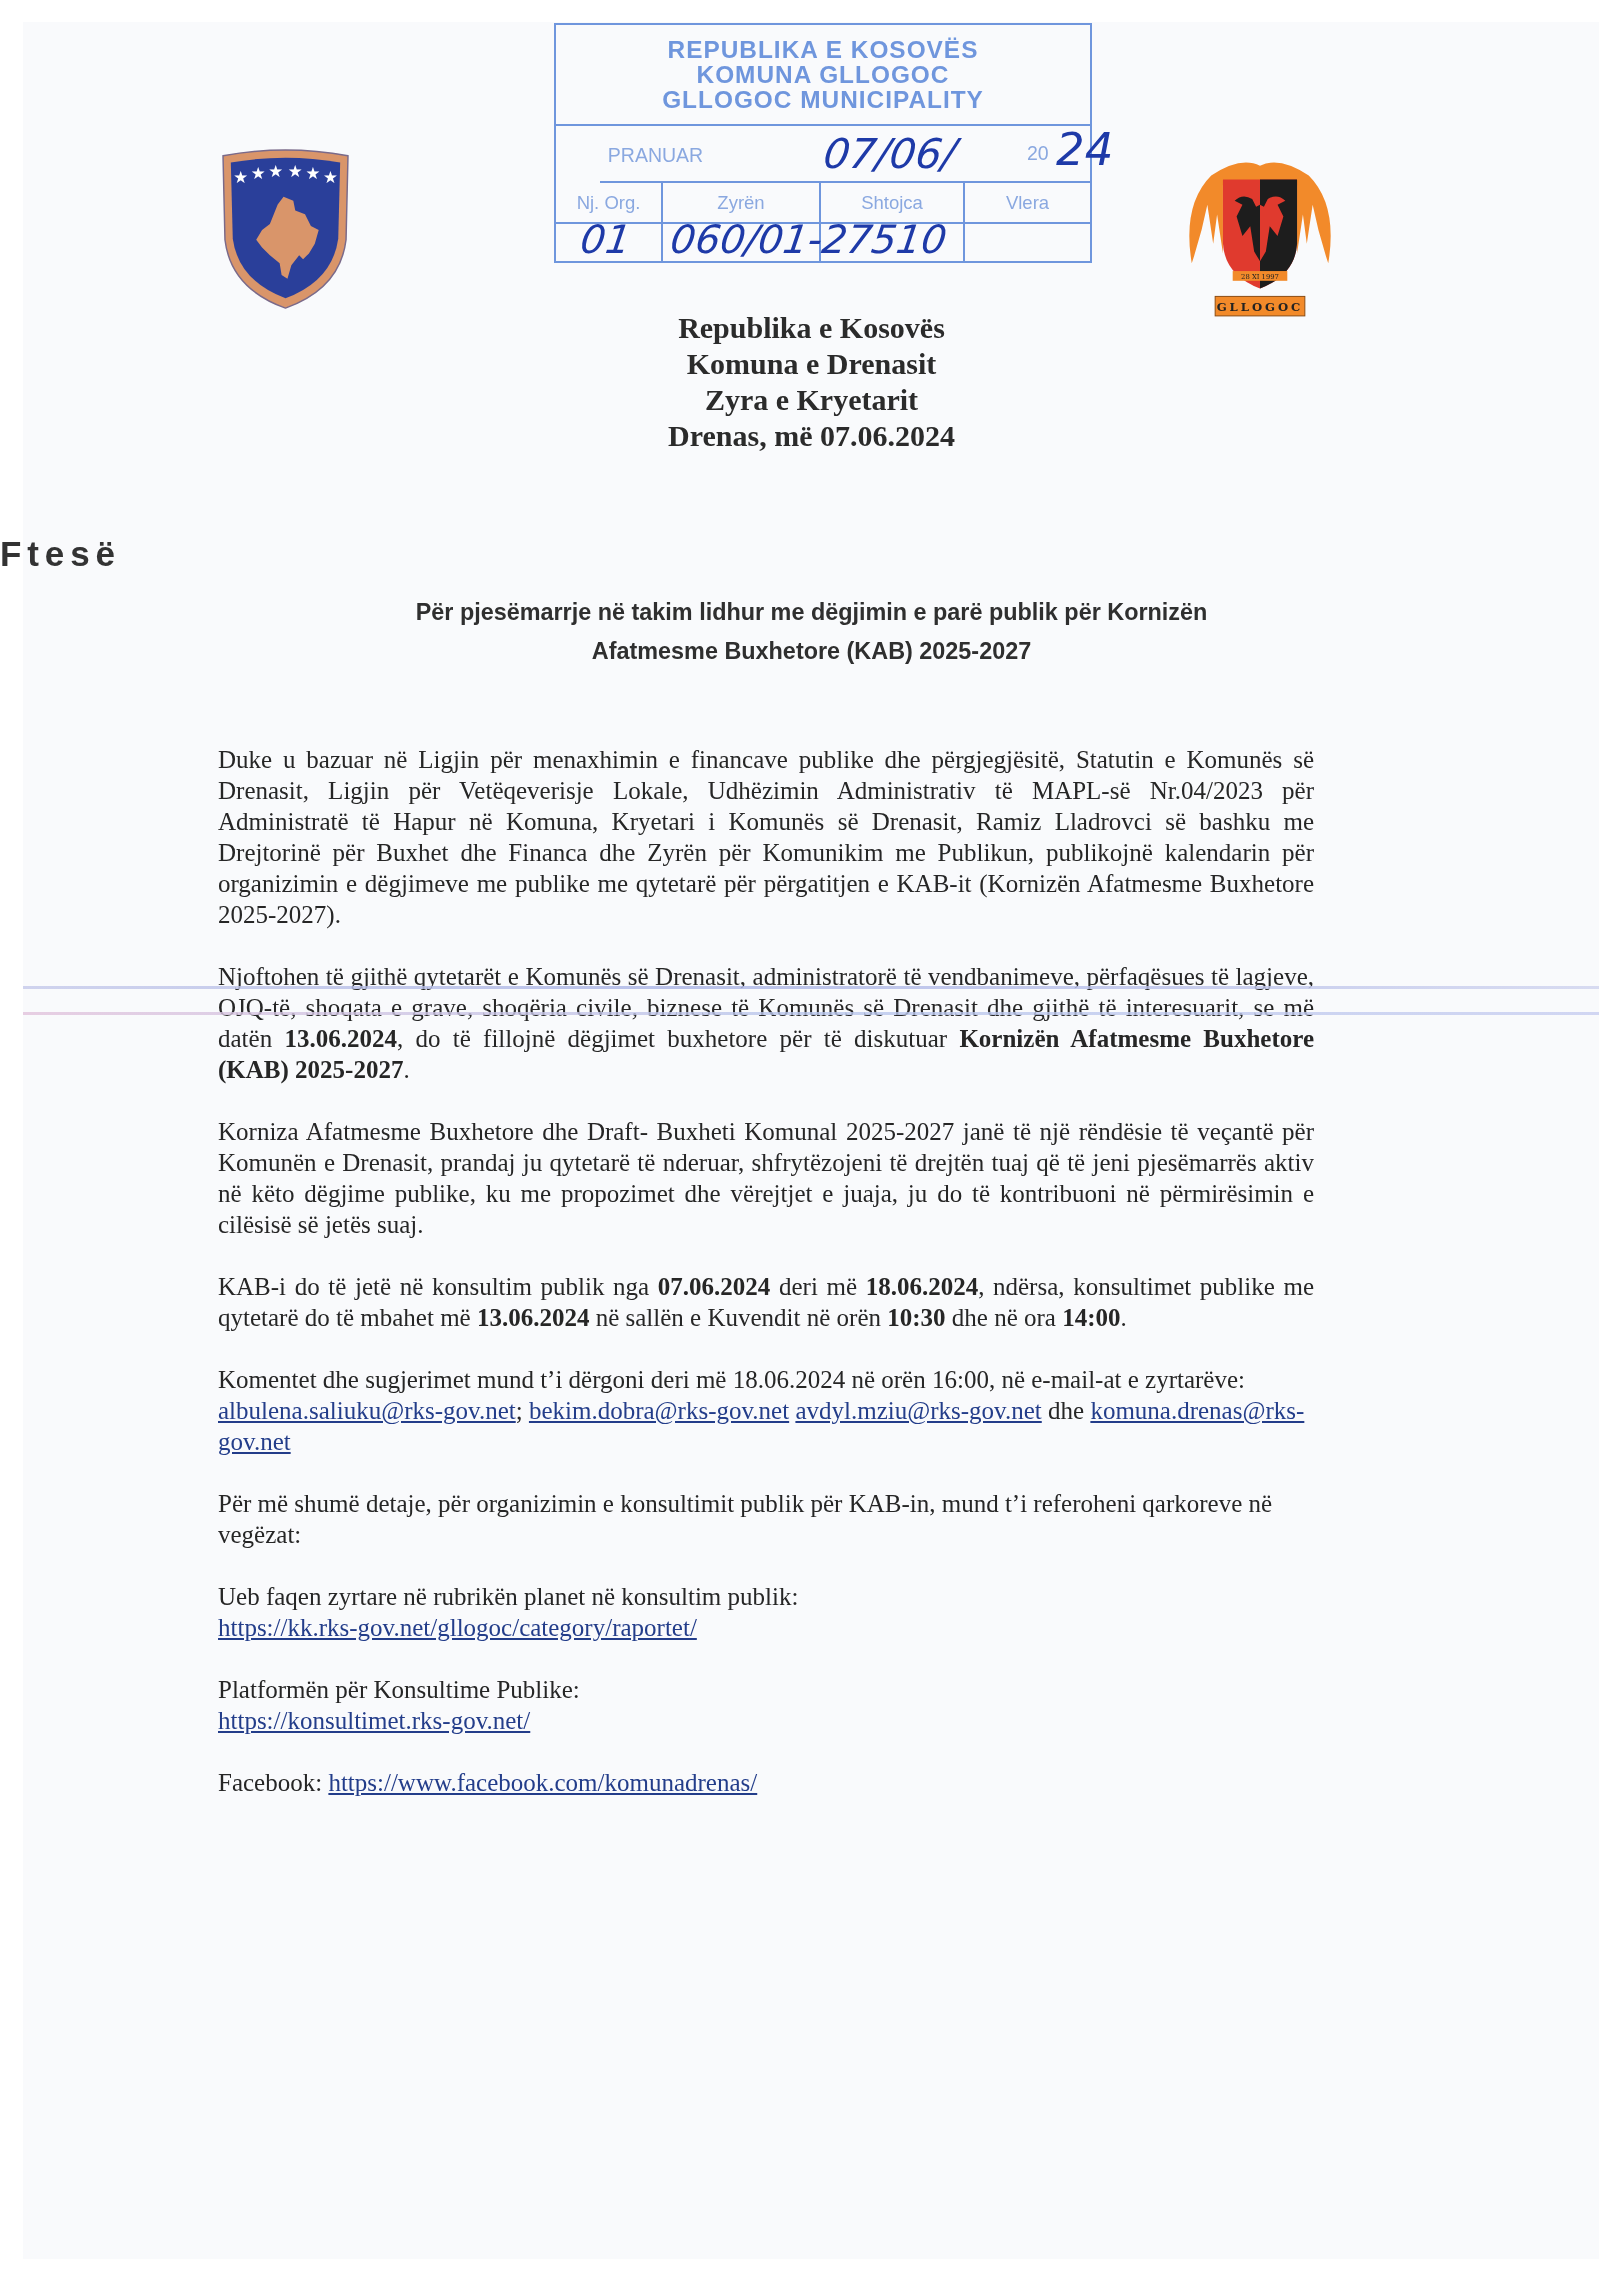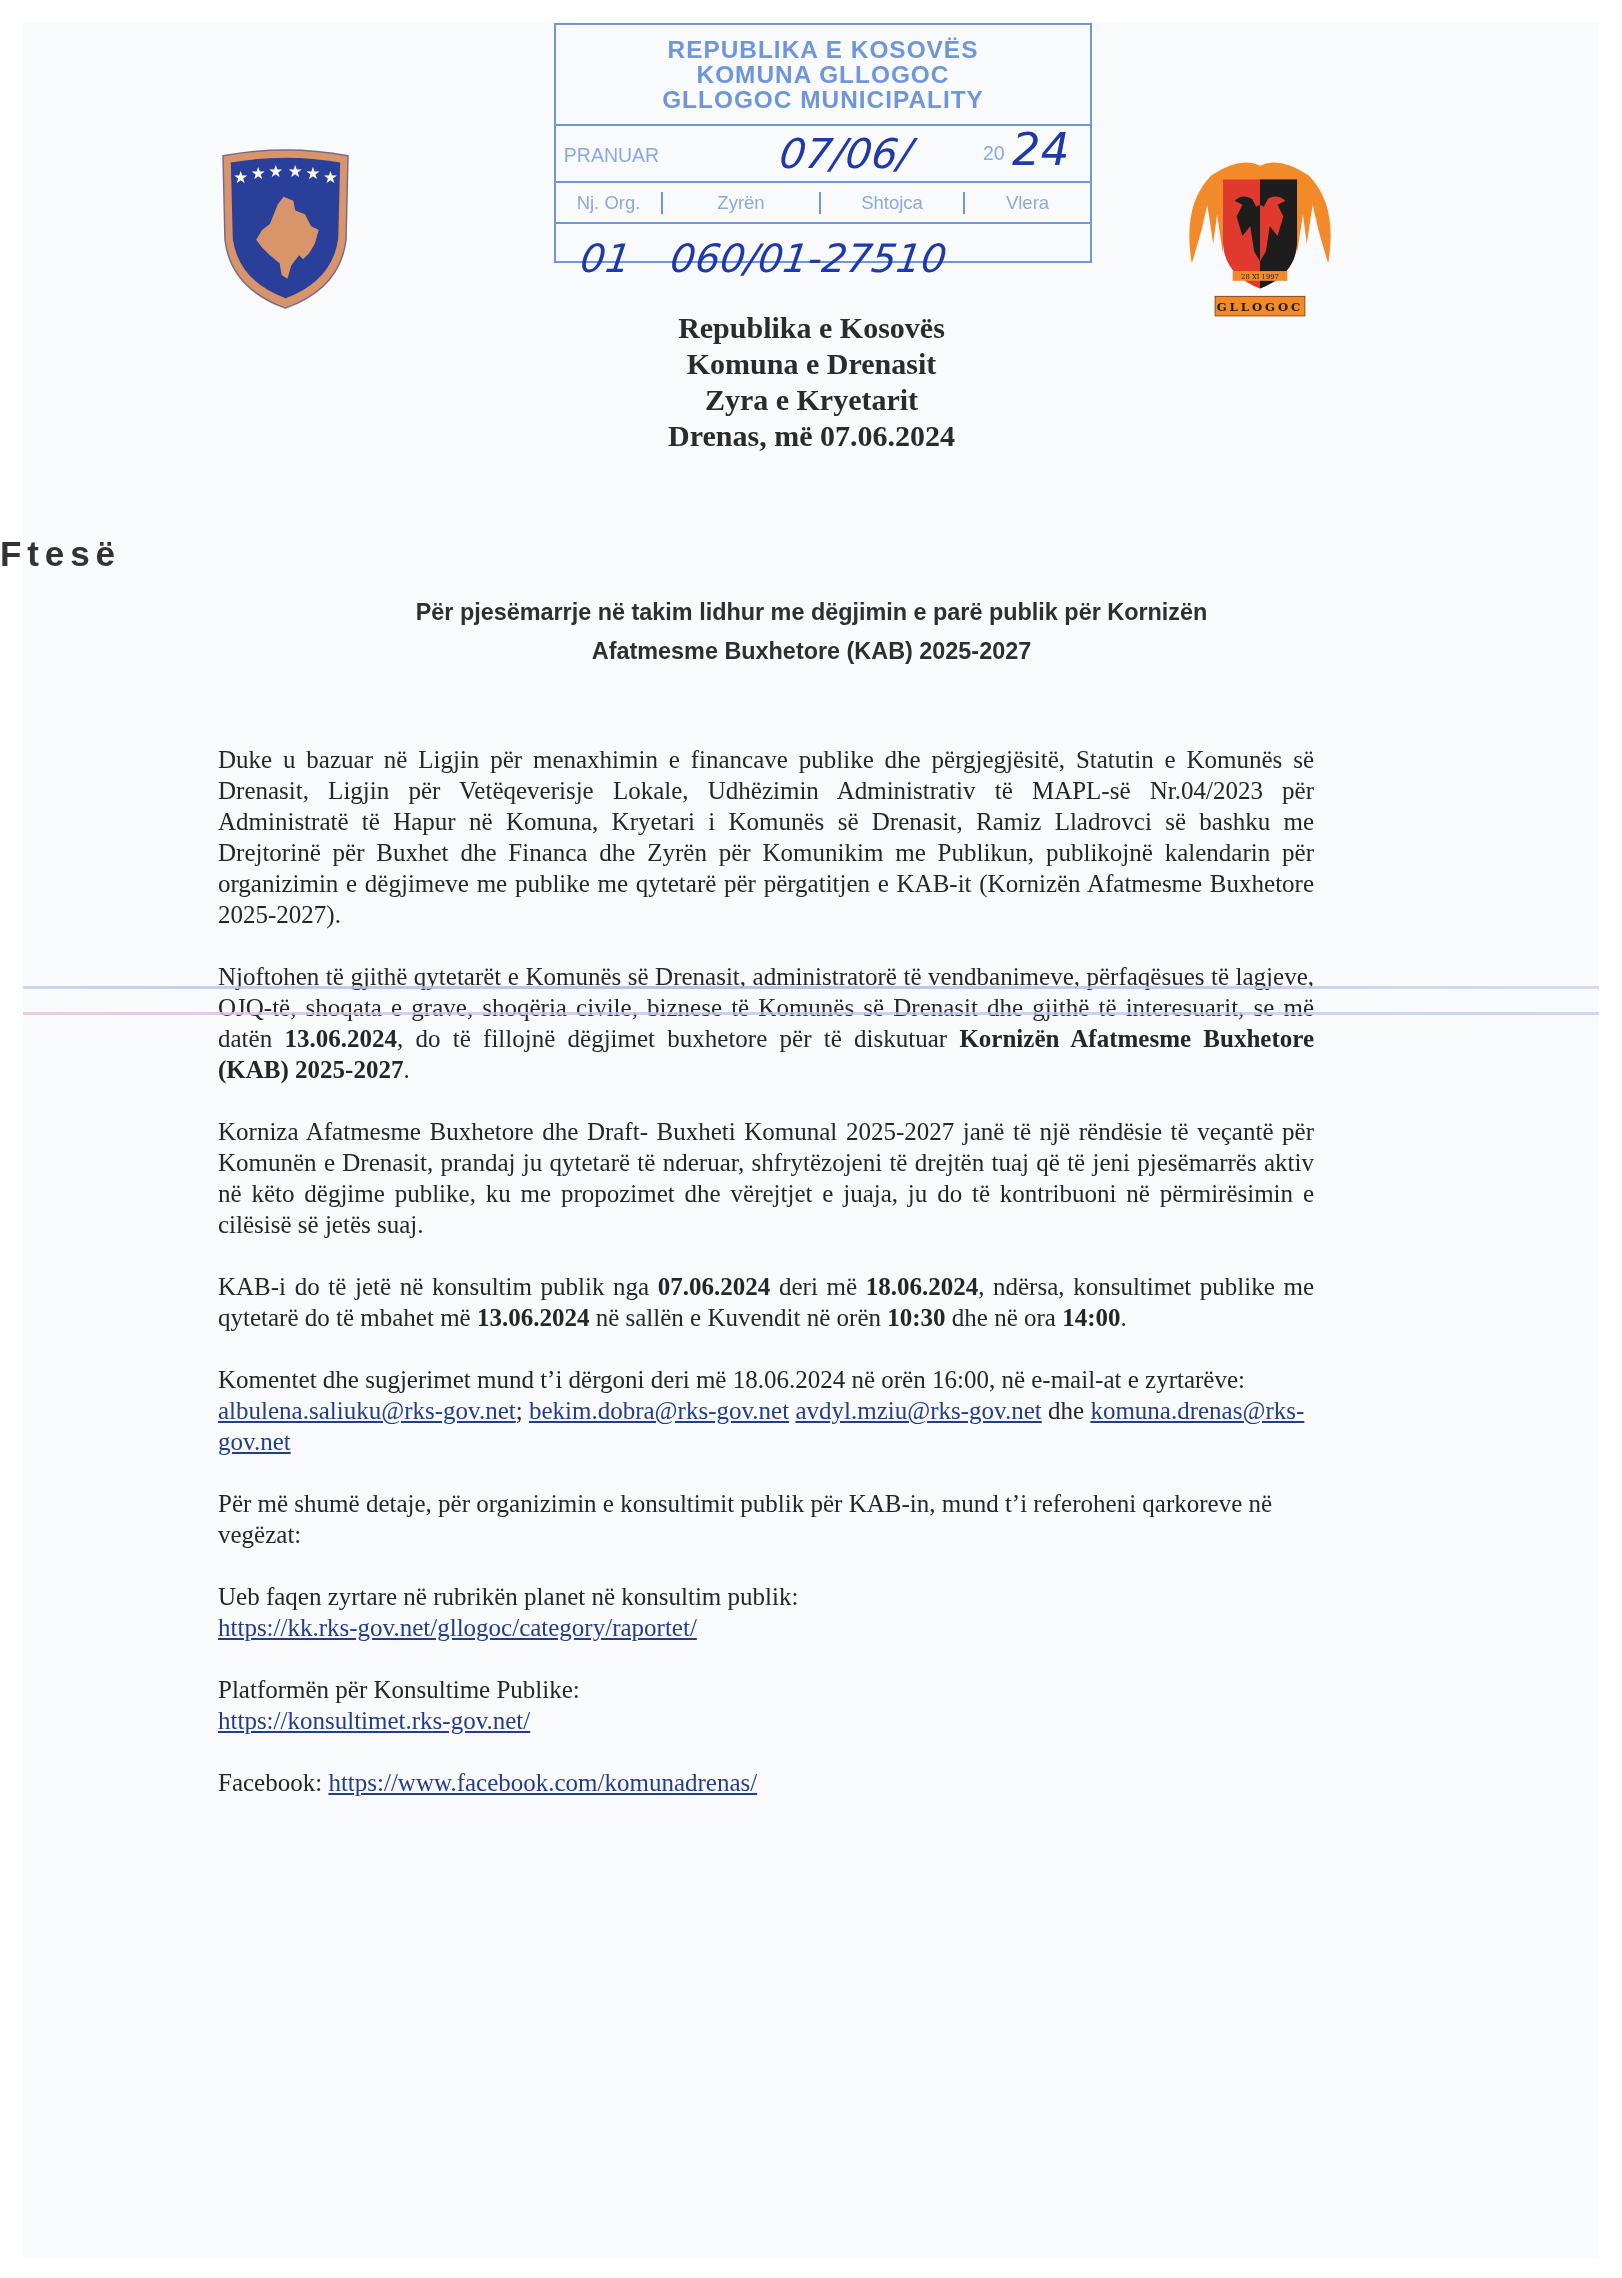--- a/index.html
+++ b/index.html
@@ -35,20 +35,21 @@
       padding-top: 11.7px;
       height: 101px;
       box-sizing: border-box;
       border-bottom: 2.9px solid #6f96dd;
       letter-spacing: 1px;
     }
     .stamp .row2 {
       height: 55px;
       border-bottom: 2.9px solid #6f96dd;
       position: relative;
+      margin-left: 44px;
     }
     .stamp .pranuar {
       position: absolute; left: 7.8px; top: 17.6px;
       font-weight: normal; font-size: 19.5px; color: #8aa8e0;
     }
     .stamp .year-prefix {
       position: absolute; left: 427px; top: 15.6px;
       font-weight: normal; font-size: 19.5px; color: #8aa8e0;
     }
     .hand {
@@ -61,21 +62,20 @@
       position: absolute; left: 224px; top: 3.9px; font-size: 41px;
       transform: skewX(-8deg);
     }
     .stamp .year-hand {
       position: absolute; left: 456px; top: -3.9px; font-size: 45px;
     }
     .stamp .row3, .stamp .row4 {
       display: flex;
       height: 39px;
       border-bottom: 2.9px solid #6f96dd;
-      align-items: center;
     }
     .stamp .row4 { border-bottom: none; height: 39px; }
     .stamp .cell {
       border-right: 2.9px solid #6f96dd;
       box-sizing: border-box;
       font-weight: normal;
       font-size: 18.5px;
       color: #8aa8e0;
       display: flex; align-items: center; justify-content: center;
       position: relative;

